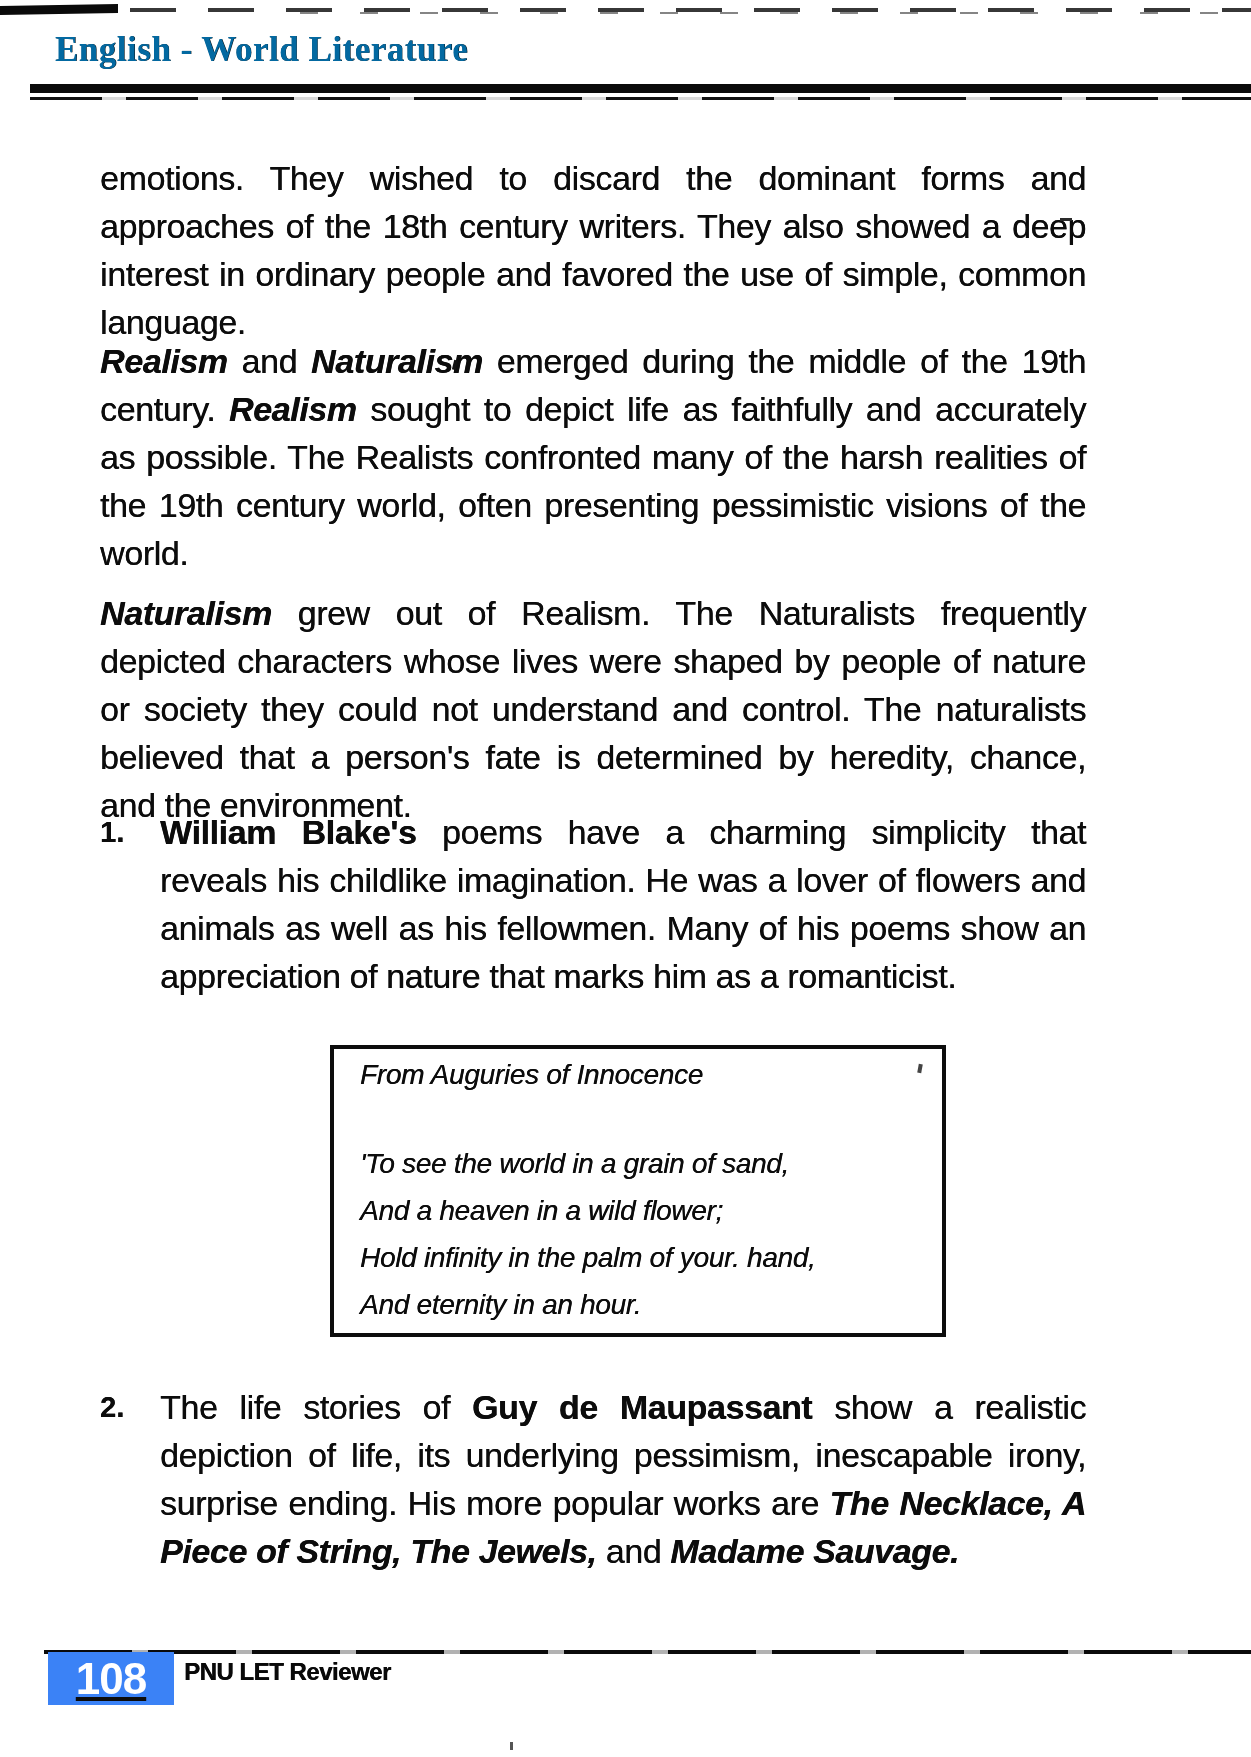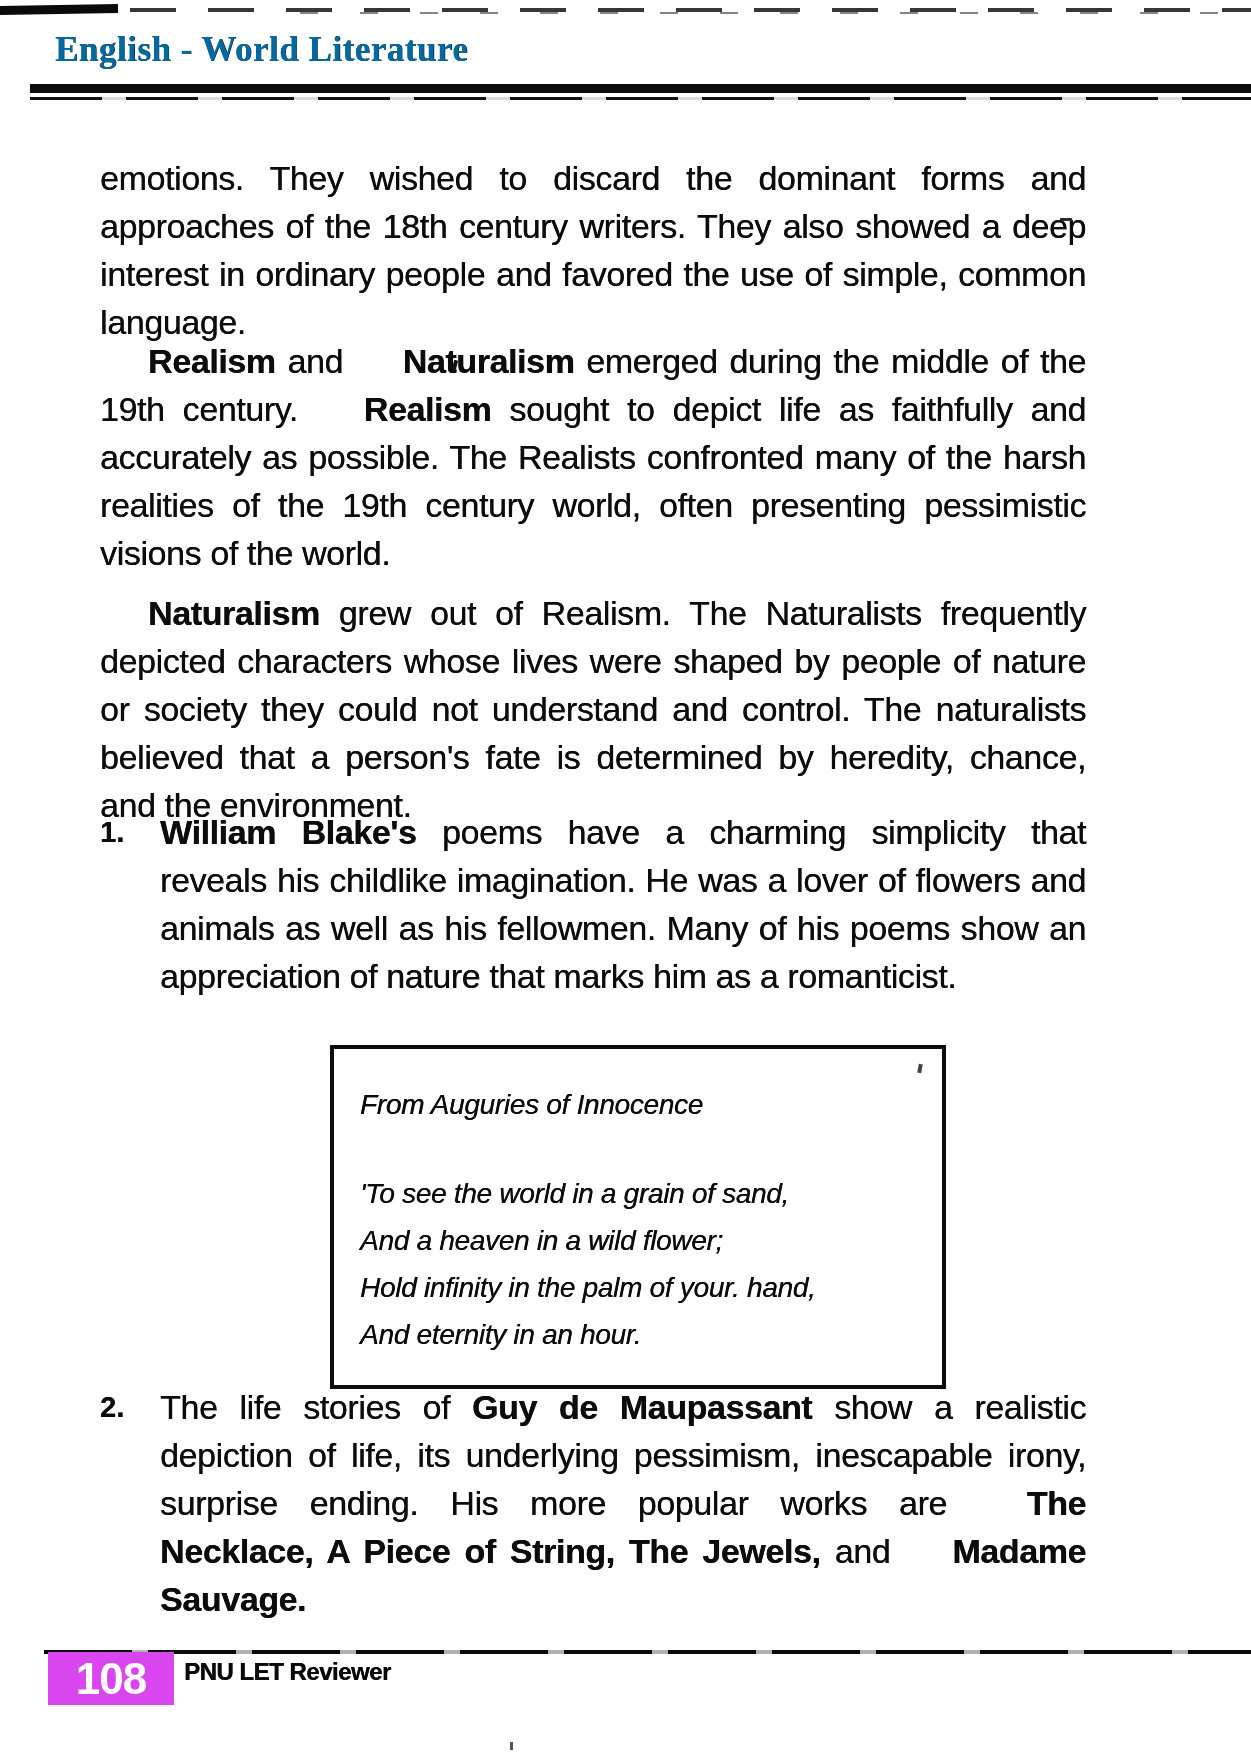--- a/index.html
+++ b/index.html
@@ -53,50 +53,50 @@
     font-size:34px;line-height:48px;letter-spacing:-.4px;
     text-shadow:.3px 0 0 #0c0c0c;
   }
   .para{
     position:absolute;left:100px;width:986px;
     text-align:justify;
   }
   .pos-p1{top:120px;}
   .pos-p2{top:303px;}
   .pos-p3{top:555px;}
-  .bi{font-weight:bold;margin-left:48px;}
+  .bi{font-weight:bold;font-style:italic;}
   .b{font-weight:bold;margin-top:33px;}
   
   .list-item{position:absolute;left:100px;width:986px;display:flex;}
   .pos-i1{top:808px;}
   .pos-i2{top:1383px;}
   .item-num{
     width:60px;flex:0 0 60px;
     font-size:29px;line-height:48px;font-weight:bold;
     text-shadow:.3px 0 0 #0c0c0c;
   }
   .item-body{flex:1;text-align:justify;}
   
   .quote-box{
-    position:absolute;top:1045px;left:330px;width:616px;height:344px;
+    position:absolute;top:1045px;left:330px;width:616px;height:292px;
     border:4px solid #0d0d0d;
     box-sizing:border-box;
-    padding:32px 26px;
+    padding:2px 26px;
   }
   .qb{font-style:italic;font-size:28px;line-height:47px;letter-spacing:-.3px;}
   .qb-title{margin-bottom:42px;}
   
   .footer-rule{
     position:absolute;top:1650px;left:44px;right:0;height:4px;
     background:repeating-linear-gradient(90deg,#0a0a0a 0 88px,rgba(0,0,0,.3) 88px 104px);
   }
   .page-num-box{
     position:absolute;top:1652px;left:48px;width:126px;height:53px;
-    background:#d946ef;
-    display:flex;align-items:center;justify-content:center;
+    background:#3b82f6;
+    display:flex;align-items:center;justify-content:center;text-decoration:underline;
   }
   .page-number{
     color:#ffffff;font-size:44px;font-weight:bold;letter-spacing:-1px;
     font-family:"Liberation Sans", sans-serif;
   }
   .footer-label{
     position:absolute;top:1658px;left:184px;
     font-size:24px;font-weight:bold;letter-spacing:-.5px;
     color:#090909;text-shadow:.4px 0 0 #090909;
   }

